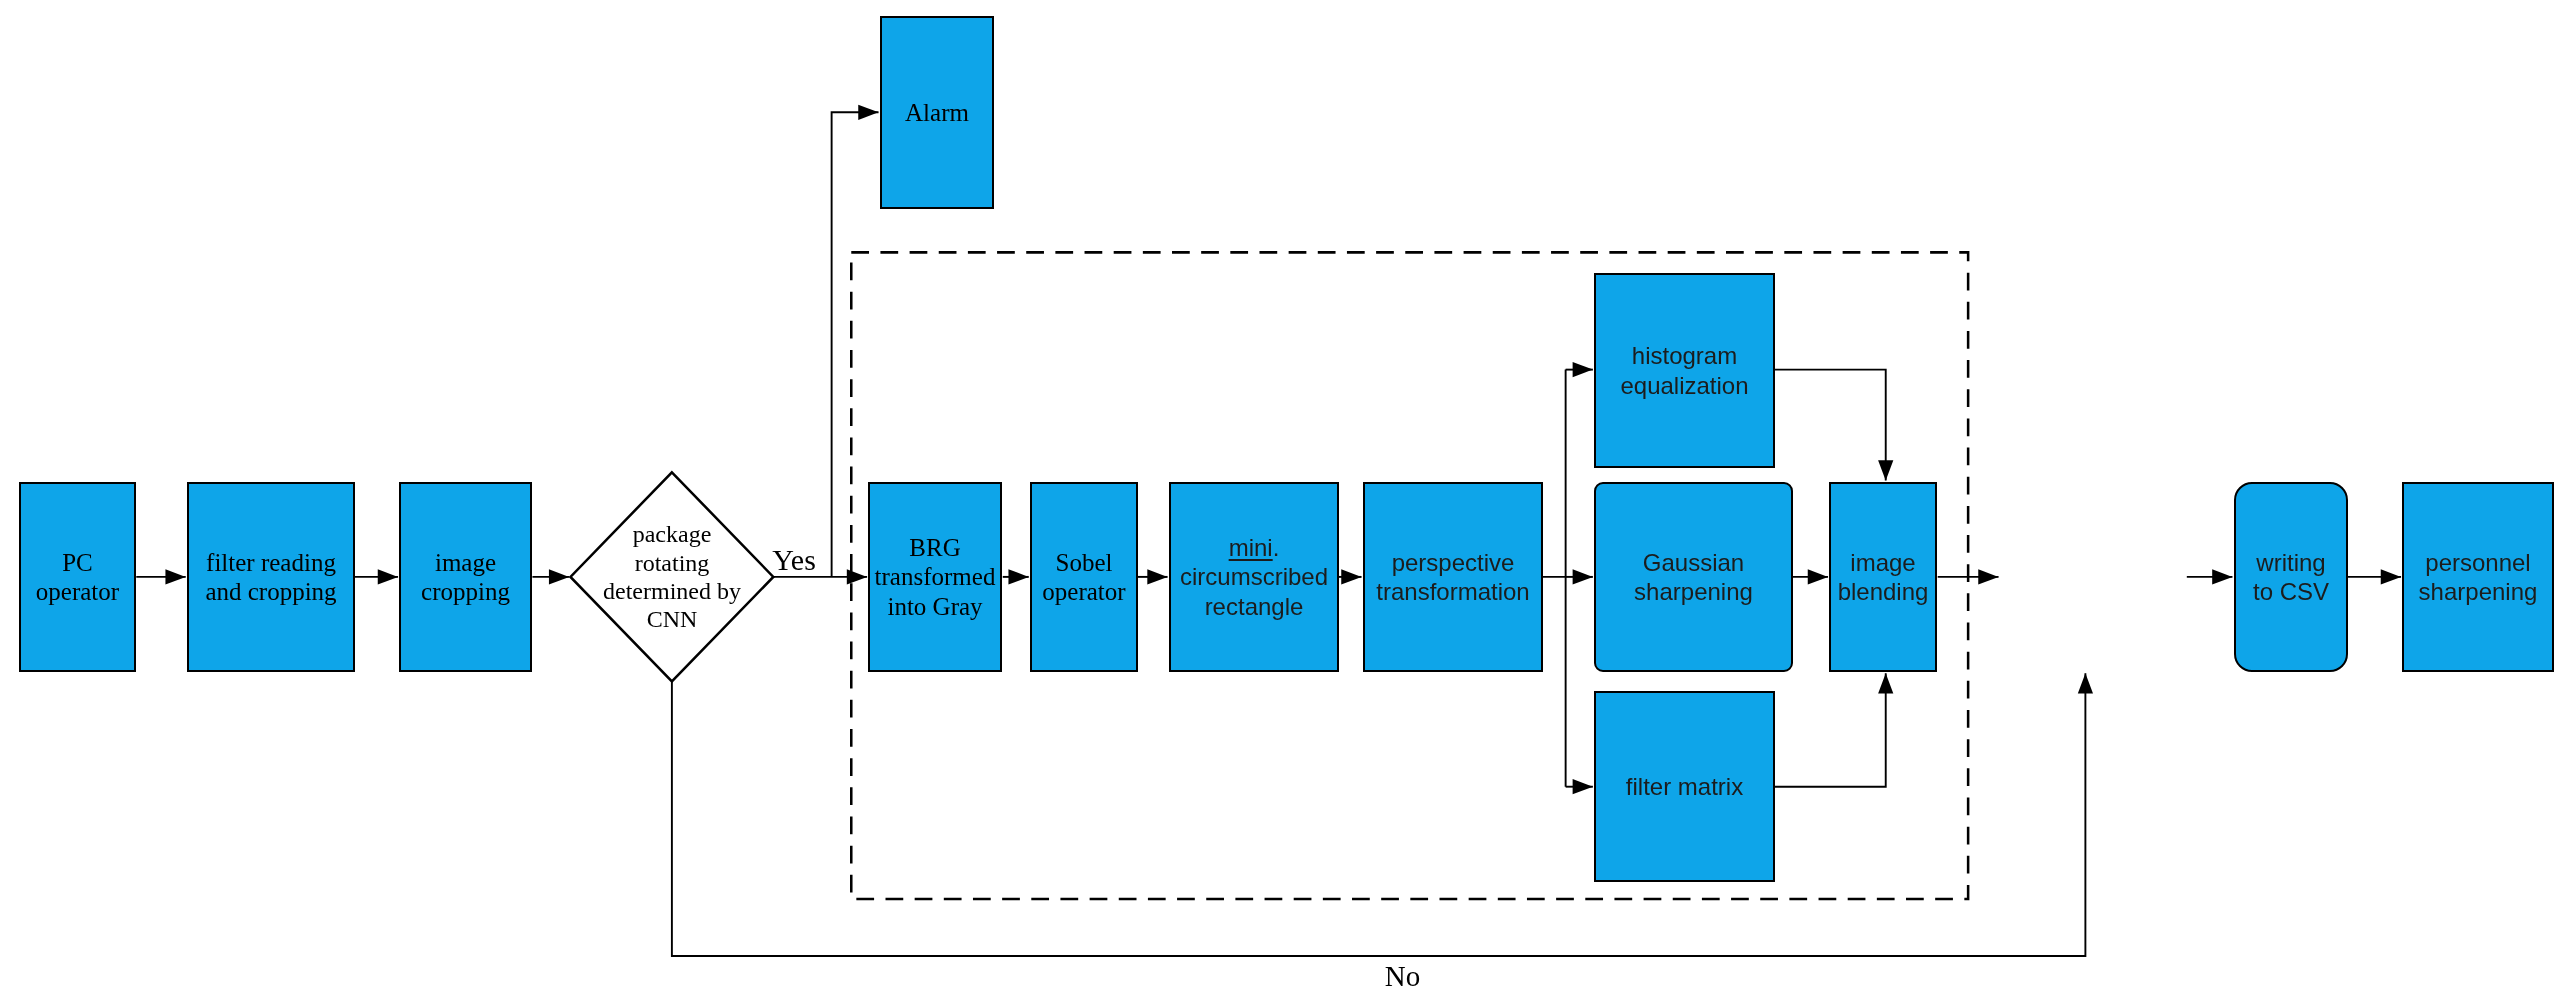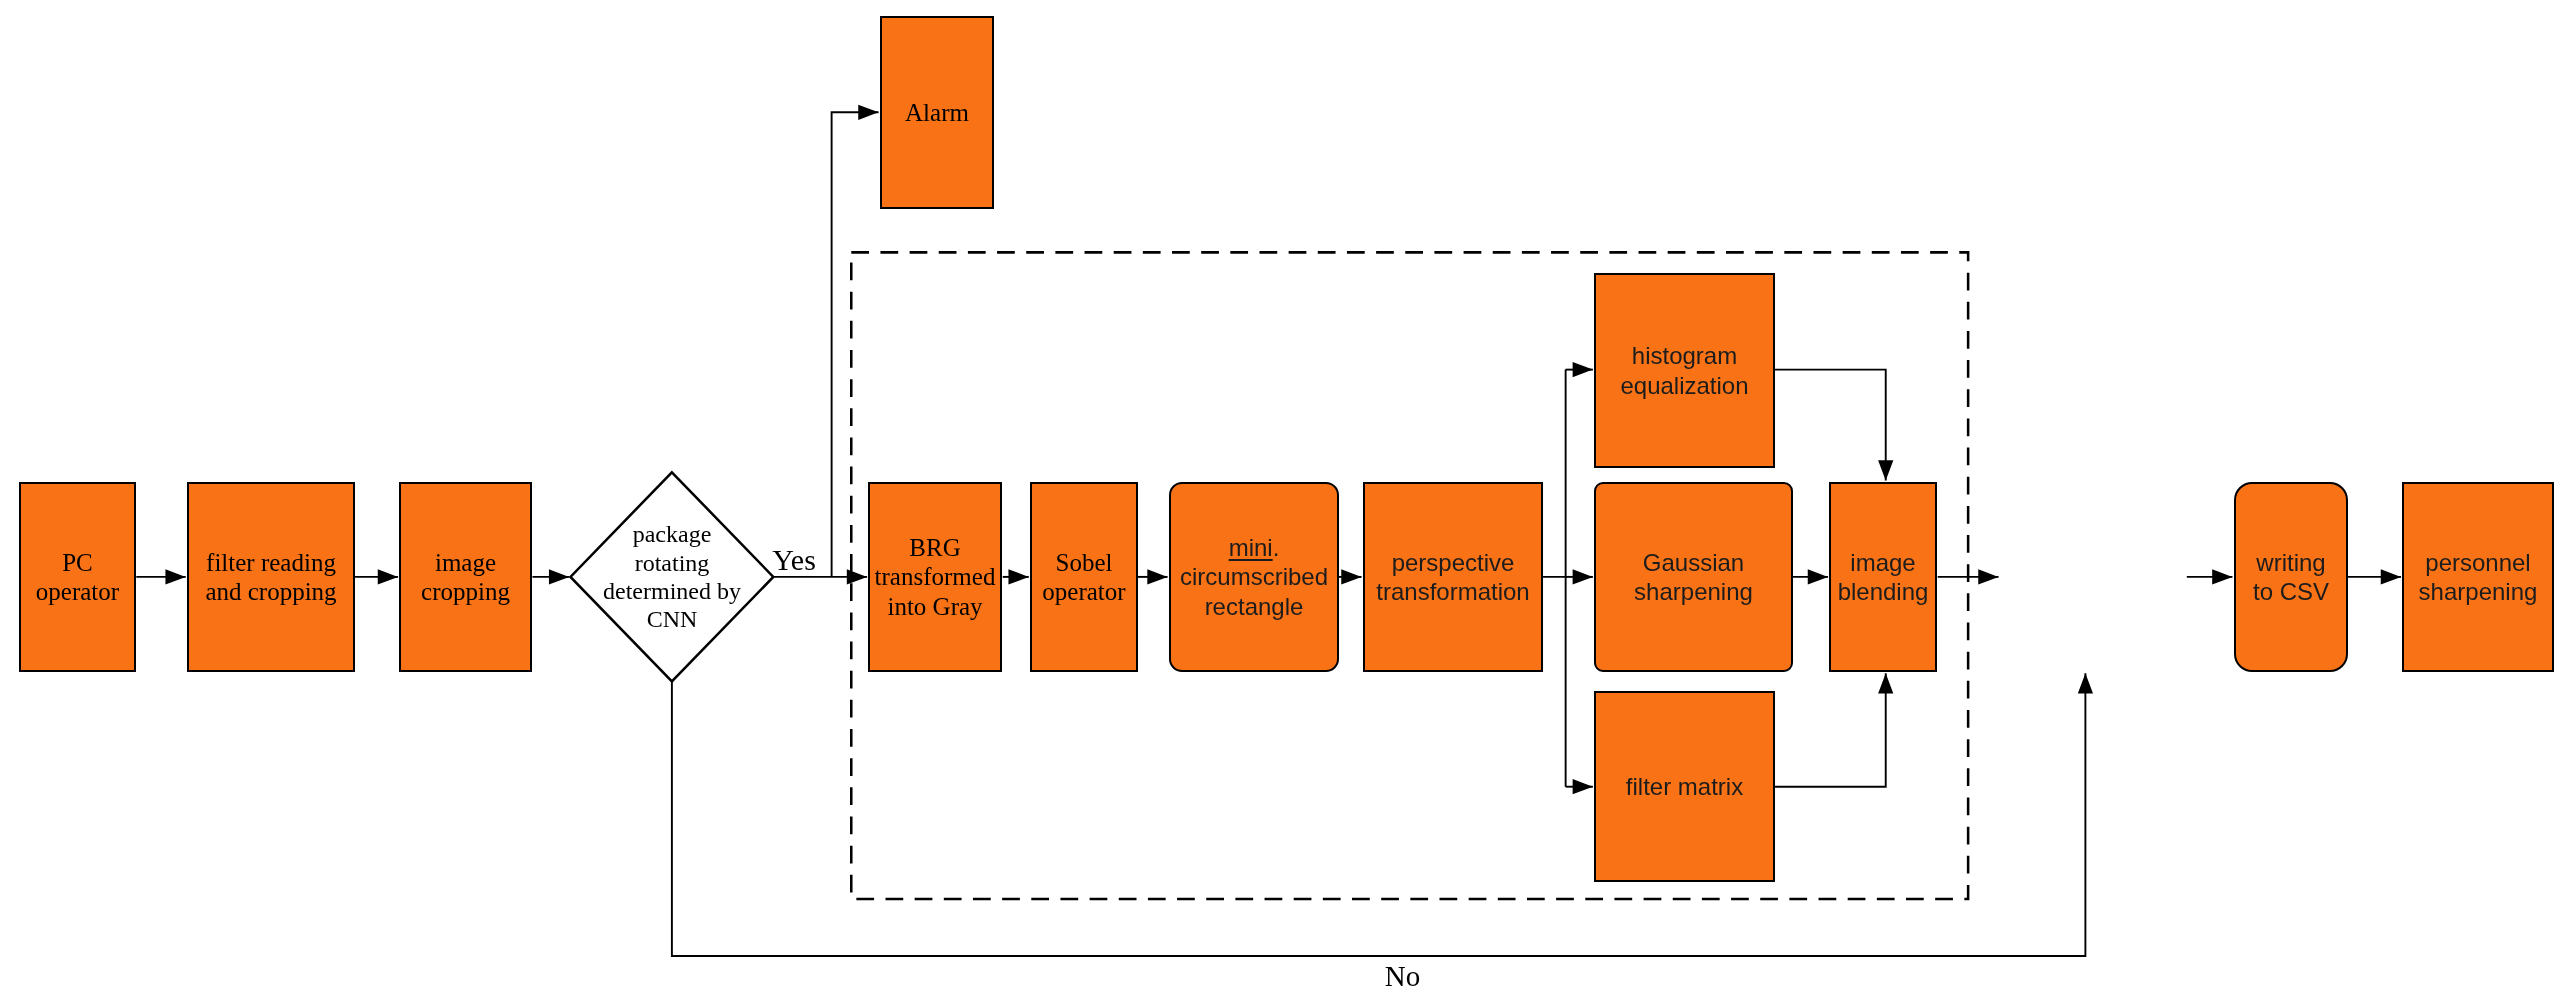--- a/index.html
+++ b/index.html
@@ -19,21 +19,21 @@
     left: 0;
     top: 0;
     width: 2576px;
     height: 1008px;
     display: block;
   }
   .node {
     position: absolute;
     box-sizing: border-box;
     border: 2.5px solid #000000;
-    background: #f97316;
+    background: #0ea5e9;
     display: flex;
     align-items: center;
     justify-content: center;
     text-align: center;
   }
   .lbl {
     white-space: pre-line;
     display: block;
     width: 100%;
   }
@@ -85,21 +85,21 @@
     display: block;
     white-space: pre-line;
   }
   
   .n-pc         { left: 19px;   top: 482px; width: 117px; height: 190px; }
   .n-reading    { left: 187px;  top: 482px; width: 168px; height: 190px; }
   .n-cropping   { left: 399px;  top: 482px; width: 133px; height: 190px; }
   .n-alarm      { left: 880px; top: 16px;  width: 114px; height: 193px; }
   .n-brg        { left: 868px; top: 482px; width: 134px; height: 190px; }
   .n-sobel      { left: 1030px; top: 482px; width: 108px; height: 190px; }
-  .n-mini       { left: 1169px; top: 482px; width: 170px; height: 190px; border-radius: 13px; }
+  .n-mini       { left: 1169px; top: 482px; width: 170px; height: 190px; }
   .n-persp      { left: 1363px; top: 482px; width: 180px; height: 190px; }
   .n-hist       { left: 1594px; top: 273px; width: 181px; height: 195px; }
   .n-gauss      { left: 1594px; top: 482px; width: 199px; height: 190px; border-radius: 9px; }
   .n-filter     { left: 1594px; top: 691px; width: 181px; height: 191px; }
   .n-blend      { left: 1829px; top: 482px; width: 108px; height: 190px; }
   .n-qr         { left: 2000px; top: 482px; width: 187px; height: 190px; }
   .n-csv        { left: 2234px; top: 482px; width: 114px; height: 190px; border-radius: 18px; }
   .n-personnel  { left: 2402px; top: 482px; width: 152px; height: 190px; }
   .n-decision-label { left: 577px; top: 501px; width: 190px; height: 152px; font-size: 24px; }
 </style>

